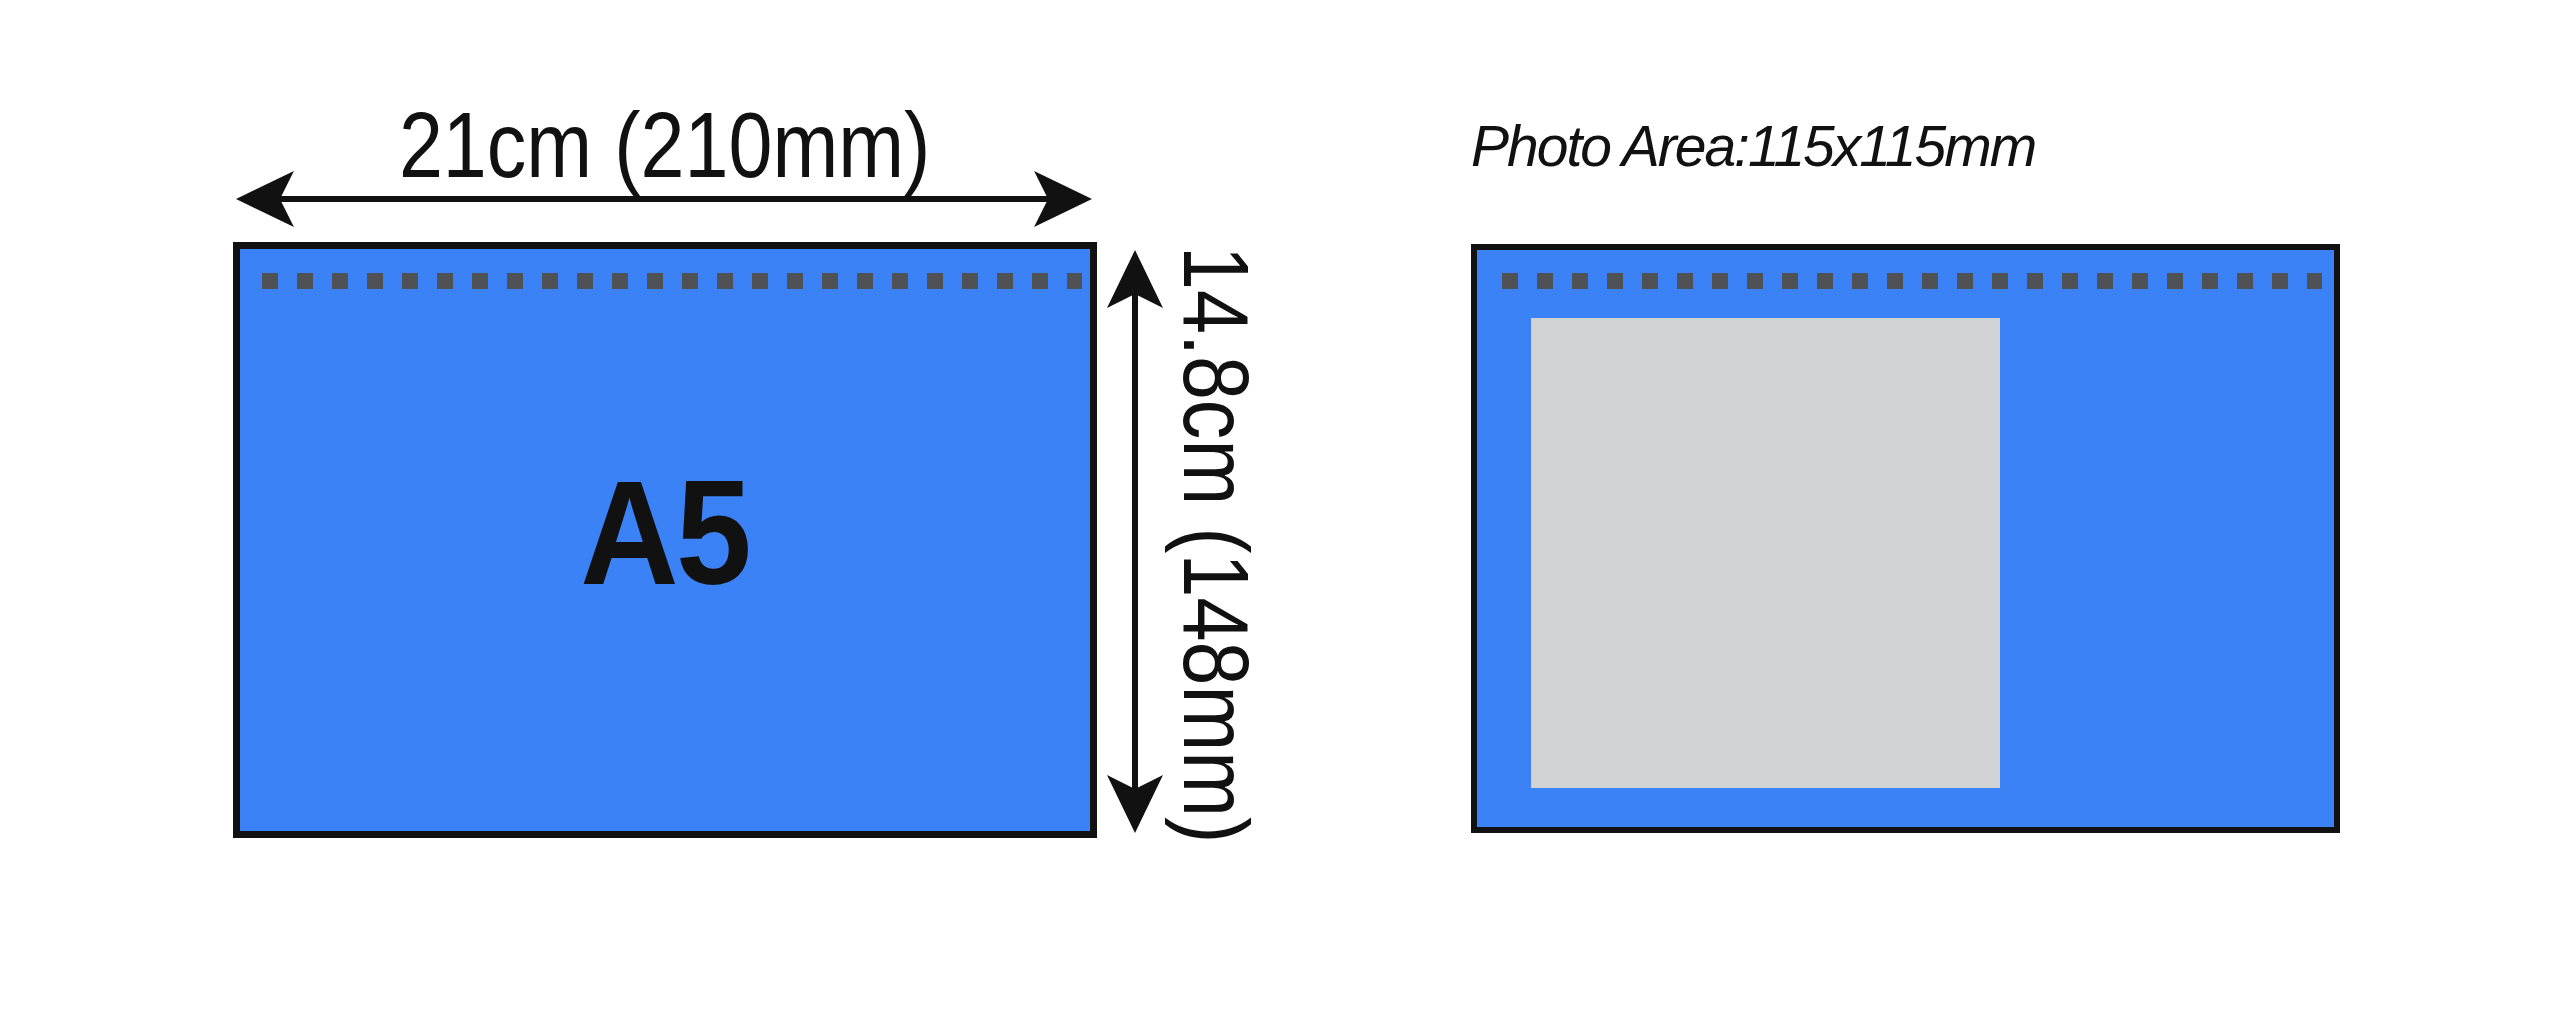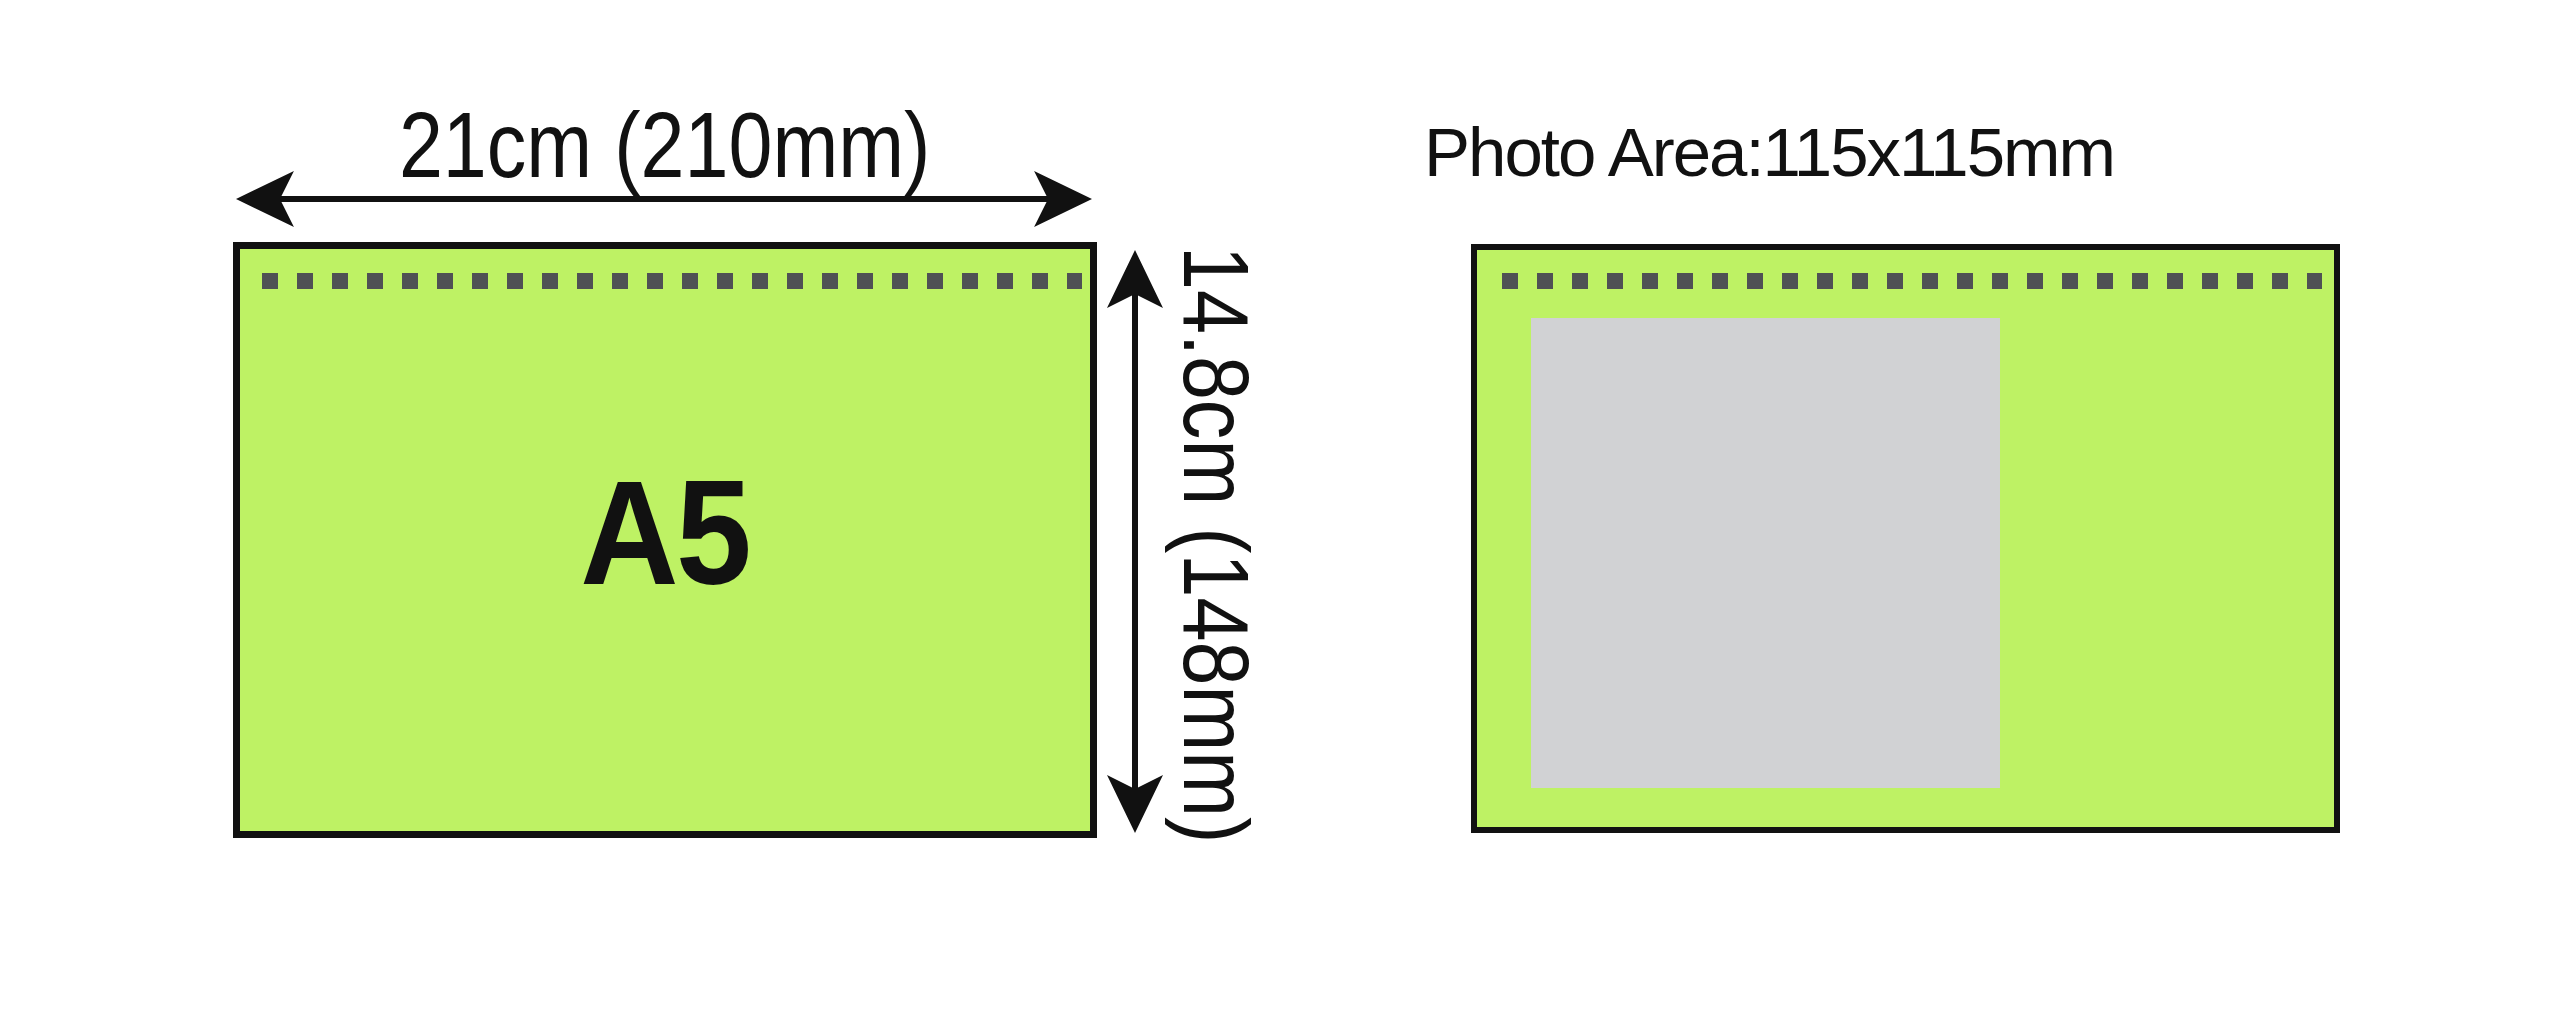--- a/index.html
+++ b/index.html
@@ -27,28 +27,28 @@
   .left-width-label{
     left:233px;top:99px;width:864px;text-align:center;
   }
   .rotated-label-anchor{
     left:1262px;top:246px;
     transform:rotate(90deg);
     transform-origin:0 0;
   }
   .rotated-label-anchor .condense{transform-origin:0 0;}
   .photo-title{
-    left:1424px;top:118px;
-    font-size:69px;line-height:1;letter-spacing:-2px;white-space:nowrap;
+    left:1471px;top:118px;
+    font-size:57px;line-height:1;letter-spacing:-2px;white-space:nowrap;font-style:italic;
   }
   
   .paper-box{
     box-sizing:border-box;
     border:7px solid var(--line);
-    background:#bef264;
+    background:#3b82f6;
   }
   .a5-box{left:233px;top:242px;width:864px;height:596px;
     display:flex;align-items:center;justify-content:center;}
   .photo-box{left:1471px;top:244px;width:869px;height:589px;border-width:6px;}
   .paper-size-label{
     font-size:148px;font-weight:bold;line-height:1;
     transform:scaleX(0.92);position:relative;top:-7px;
     letter-spacing:-3px;
   }
   

